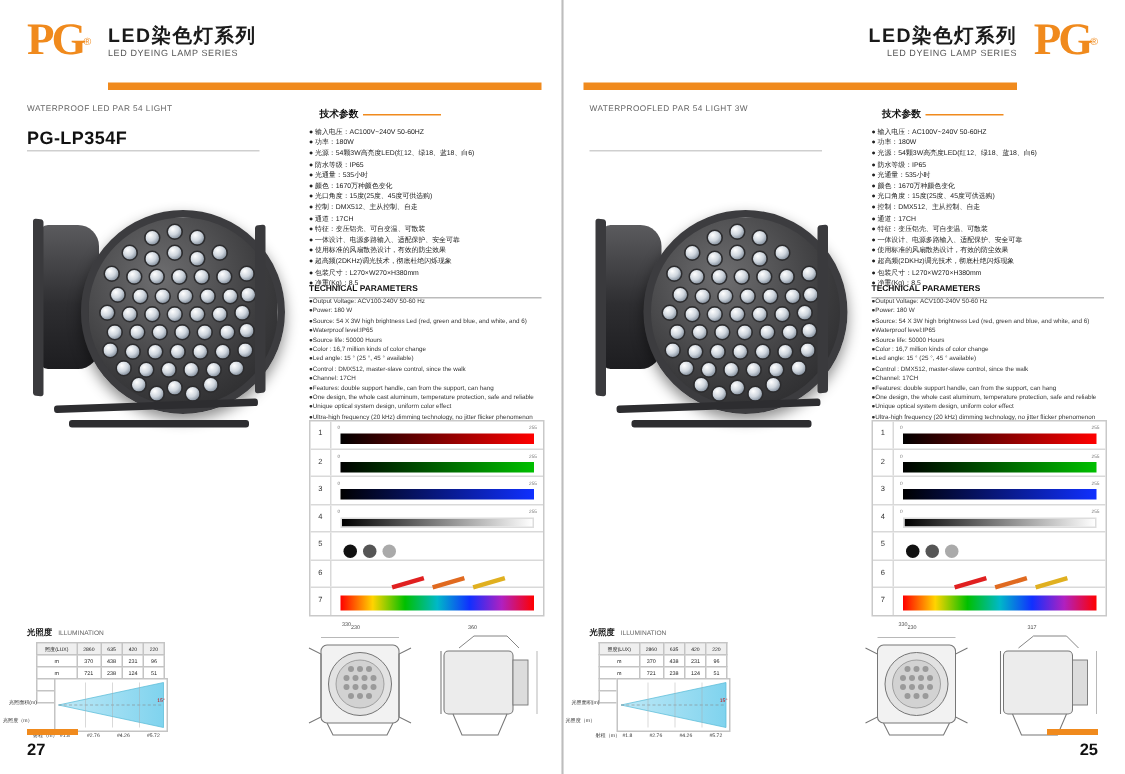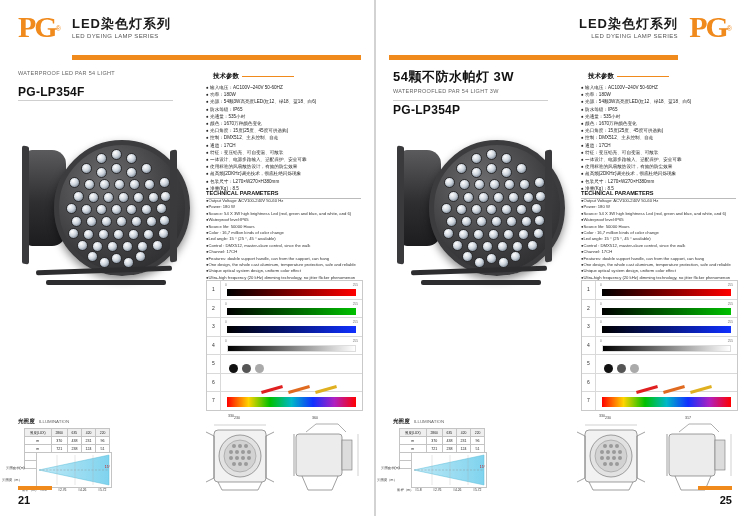--- a/index.html
+++ b/index.html
@@ -376,38 +376,36 @@
       <path d="M8 14 L8 56" stroke="#777" stroke-width="0.7"></path>
       <path d="M16 56 L22 70 L46 70 L52 56" fill="none" stroke="#777" stroke-width="0.7"></path>
       <path d="M20 12 L30 4 L52 4 L60 12" fill="none" stroke="#777" stroke-width="0.6"></path>
       <line x1="72" y1="14" x2="72" y2="56" stroke="#888" stroke-width="0.4"></line>
     </svg>
     <div class="dim-txt" style="left:26px;top:-4px;">360</div>
   </div>
   <div class="dim-txt" style="left:228px;top:414px;">330</div>
 
   <div class="foot-bar"></div>
-  <div class="pgno">21</div>
+  <div class="pgno">27</div>
 </div>
 
 <div class="page page-right">
 
   <div class="logo">
     <span class="pg">PG</span><span class="reg">®</span>
   </div>
   <div class="hdr-title">
     <div class="cn">LED染色灯系列</div>
     <div class="en">LED DYEING LAMP SERIES</div>
   </div>
   <div class="hdr-bar"></div>
 
   <div class="ptitle" style="left:18px;">
-    <div class="cn">54颗不防水帕灯 3W</div>
     <div class="en">WATERPROOFLED PAR 54 LIGHT 3W</div>
-    <div class="model">PG-LP354P</div>
   </div>
   <div class="title-rule" style="left:18px;top:100px;width:155px;"></div>
 
   <div class="spec-head" style="left:213px;top:72px;">
     <span>技术参数</span><span class="line"></span>
   </div>
   <div class="spec-list" style="left:206px;top:84px;">
     <div>● 输入电压：AC100V~240V 50-60HZ</div>
     <div>● 功率：180W</div>
     <div>● 光源：54颗3W高亮度LED(红12、绿18、蓝18、白6)</div>

